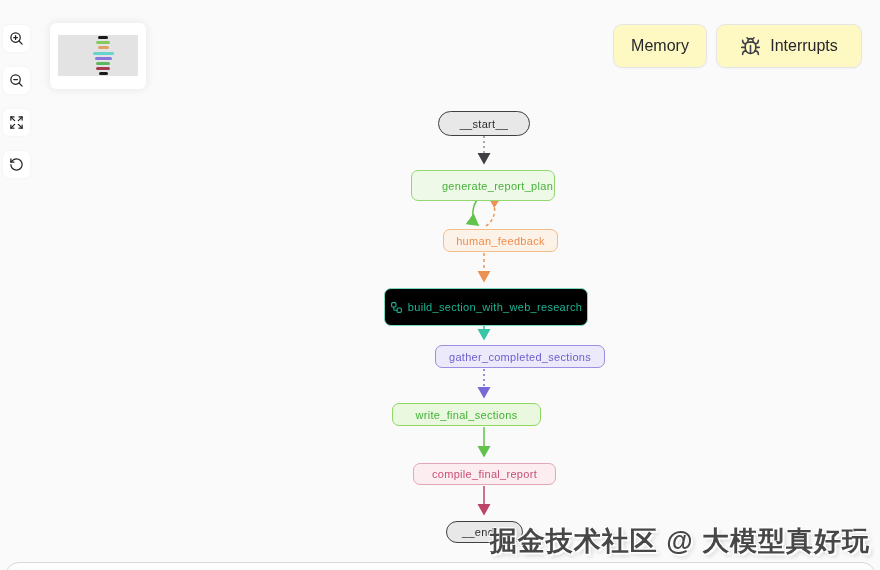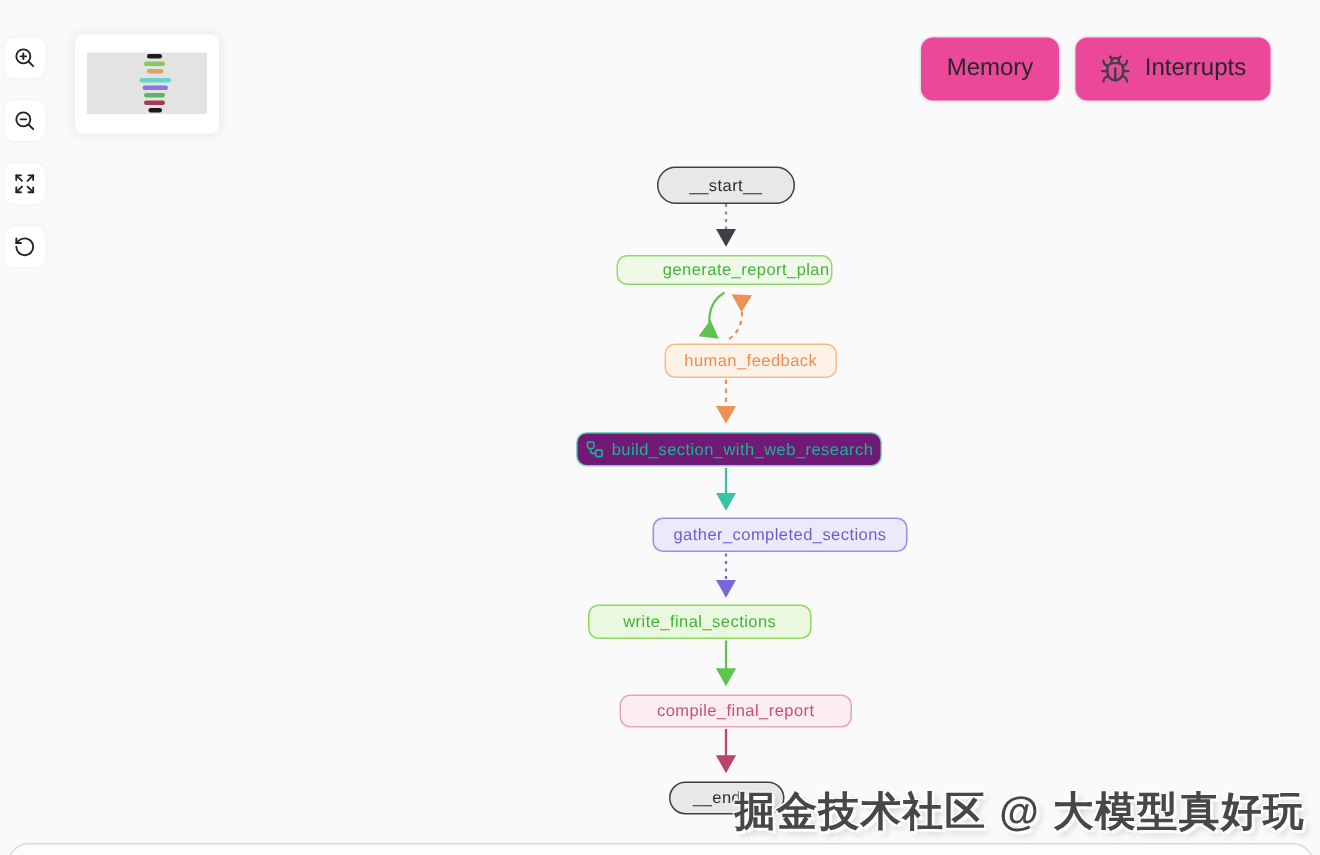--- a/index.html
+++ b/index.html
@@ -26,28 +26,28 @@
     position:absolute;left:8px;top:12px;width:80px;height:41px;background:#e3e3e3;
   }
   .minimap-bars{
     position:absolute;left:13px;top:13px;width:80px;
     display:flex;flex-direction:column;align-items:center;gap:2.2px;
   }
   .mm-bar{height:3px;border-radius:2px;}
   
   .hdr-btn{
     position:absolute;top:24px;height:44px;box-sizing:border-box;
-    background:#ec4899;border:1px solid #e5e5e8;border-radius:9px;
+    background:#fef9c3;border:1px solid #e5e5e8;border-radius:9px;
     display:flex;align-items:center;justify-content:center;gap:9px;
     font-size:16px;color:#27272a;cursor:pointer;
     box-shadow:0 1px 2px rgba(0,0,0,0.03);
   }
   .hdr-btn svg{width:21px;height:21px;stroke:#3f3f46;fill:none;stroke-width:1.8;stroke-linecap:round;stroke-linejoin:round;}
   #btn-memory{left:613px;width:94px;}
-  #btn-interrupts{left:716px;width:132px;}
+  #btn-interrupts{left:716px;width:146px;}
   
   .edges{position:absolute;left:0;top:0;pointer-events:none;}
   .node{
     position:absolute;box-sizing:border-box;
     display:flex;align-items:center;justify-content:center;gap:5px;
     border:1.5px solid;border-radius:7px;
     font-size:11px;font-weight:normal;letter-spacing:.3px;
     cursor:pointer;white-space:nowrap;
   }
   .node-terminal{border-radius:13px;}
@@ -166,41 +166,41 @@
   <path d="M484 253 L484 281" stroke="#ec9254" stroke-width="1.5" stroke-dasharray="3 3" fill="none" marker-end="url(#ar-orange)"></path>
   <path d="M484 312 L484 339" stroke="#38c4a5" stroke-width="1.5" fill="none" marker-end="url(#ar-teal)"></path>
   <path d="M484 369 L484 397" stroke="#7668d6" stroke-width="1.5" stroke-dasharray="2 3" fill="none" marker-end="url(#ar-purple)"></path>
   <path d="M484 427 L484 456" stroke="#5fc24c" stroke-width="1.5" fill="none" marker-end="url(#ar-green)"></path>
   <path d="M484 486 L484 514" stroke="#bb4468" stroke-width="1.5" fill="none" marker-end="url(#ar-crimson)"></path>
 </svg>
 
 <div class="node node-terminal" style="left: 438px; top: 111px; width: 92px; height: 25px; background: rgb(232, 232, 232); border-color: rgb(63, 63, 70); color: rgb(45, 45, 45);">
   <span>__start__</span>
 </div>
-<div class="node" style="left: 411px; top: 170px; width: 144px; height: 20px; background: rgb(239, 249, 231); border-color: rgb(147, 216, 109); color: rgb(71, 177, 60); padding-left: 29px;">
+<div class="node" style="left: 411px; top: 170px; width: 144px; height: 31px; background: rgb(239, 249, 231); border-color: rgb(147, 216, 109); color: rgb(71, 177, 60); padding-left: 29px;">
   <span>generate_report_plan</span>
 </div>
 <div class="node" style="left: 427px; top: 229px; width: 115px; height: 23px; background: rgb(253, 242, 231); border-color: rgb(243, 188, 139); color: rgb(237, 141, 78); margin-left: 16px;">
   <span>human_feedback</span>
 </div>
-<div class="node" style="left: 384px; top: 288px; width: 204px; height: 23px; background: #701a75; border-color: rgb(119, 217, 192); color: rgb(29, 179, 148);">
+<div class="node" style="left: 384px; top: 288px; width: 204px; height: 38px; background: #000000; border-color: rgb(119, 217, 192); color: rgb(29, 179, 148);">
   <svg viewBox="0 0 24 24">
     <rect x="3" y="3" width="8" height="8" rx="2"></rect>
       <path d="M7 11v4a2 2 0 0 0 2 2h4"></path>
       <rect x="13" y="13" width="8" height="8" rx="2"></rect>
   </svg>
   <span>build_section_with_web_research</span>
 </div>
 <div class="node" style="left: 399px; top: 345px; width: 170px; height: 23px; background: rgb(236, 234, 250); border-color: rgb(154, 143, 224); color: rgb(106, 94, 208); margin-left: 36px;">
   <span>gather_completed_sections</span>
 </div>
 <div class="node" style="left: 392px; top: 403px; width: 149px; height: 23px; background: rgb(233, 248, 223); border-color: rgb(142, 216, 99); color: rgb(67, 178, 57);">
   <span>write_final_sections</span>
 </div>
-<div class="node" style="left: 413px; top: 463px; width: 155px; height: 22px; background: rgb(251, 237, 240); border-color: rgb(226, 168, 183); color: rgb(201, 79, 116);">
+<div class="node" style="left: 413px; top: 463px; width: 143px; height: 22px; background: rgb(251, 237, 240); border-color: rgb(226, 168, 183); color: rgb(201, 79, 116);">
   <span>compile_final_report</span>
 </div>
 <div class="node node-terminal" style="left: 446px; top: 521px; width: 77px; height: 22px; background: rgb(232, 232, 232); border-color: rgb(63, 63, 70); color: rgb(45, 45, 45);">
   <span>__end__</span>
 </div>
 
 <div class="watermark">掘金技术社区 @ 大模型真好玩</div>
 
 <div class="bottom-panel"></div>
 

